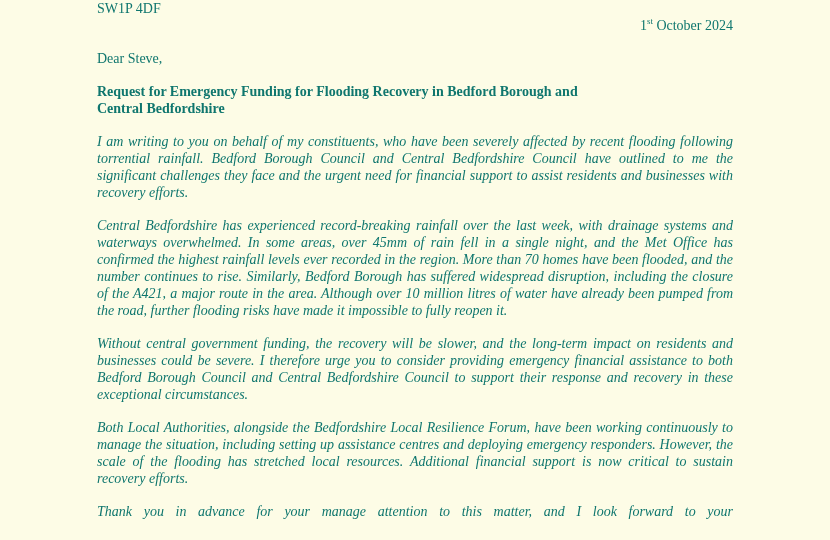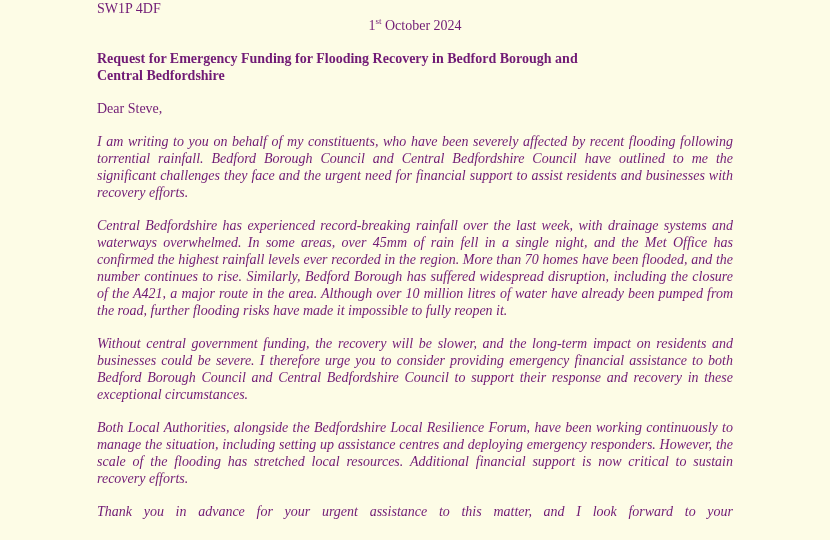--- a/index.html
+++ b/index.html
@@ -6,25 +6,25 @@
     .page {
       width: 830px;
       height: 540px;
       box-sizing: border-box;
       background: #FDFCE6;
       padding: 0 97px;
       overflow: hidden;
       font-family: "Liberation Serif", "DejaVu Serif", serif;
       font-size: 14px;
       line-height: 17px;
-      color: #701a75;
+      color: #0f766e;
     }
     .block { margin: 16px 0 0 0; }
     .first-line { margin: 0; }
-    .date-line { margin: 0; text-align: center; }
+    .date-line { margin: 0; text-align: right; }
     .date-line sup {
       font-size: 9px;
       line-height: 0;
       vertical-align: super;
     }
     .subject { font-weight: bold; }
     p.para {
       margin: 16px 0 0 0;
       text-align: justify;
       font-style: italic;
@@ -33,30 +33,30 @@
   </style>
 </head>
 <body>
 
 <div class="page">
 
   <div class="first-line">SW1P 4DF</div>
 
   <div class="date-line"><span>1</span><sup>st</sup><span> October 2024</span></div>
 
+  <div class="block">Dear Steve,</div>
+
   <div class="block subject">
     <div>Request for Emergency Funding for Flooding Recovery in Bedford Borough and</div>
     <div>Central Bedfordshire</div>
   </div>
-
-  <div class="block">Dear Steve,</div>
 
   <p class="para">I am writing to you on behalf of my constituents, who have been severely affected by recent flooding following torrential rainfall. Bedford Borough Council and Central Bedfordshire Council have outlined to me the significant challenges they face and the urgent need for financial support to assist residents and businesses with recovery efforts.</p>
 
   <p class="para">Central Bedfordshire has experienced record-breaking rainfall over the last week, with drainage systems and waterways overwhelmed. In some areas, over 45mm of rain fell in a single night, and the Met Office has confirmed the highest rainfall levels ever recorded in the region. More than 70 homes have been flooded, and the number continues to rise. Similarly, Bedford Borough has suffered widespread disruption, including the closure of the A421, a major route in the area. Although over 10 million litres of water have already been pumped from the road, further flooding risks have made it impossible to fully reopen it.</p>
 
   <p class="para">Without central government funding, the recovery will be slower, and the long-term impact on residents and businesses could be severe. I therefore urge you to consider providing emergency financial assistance to both Bedford Borough Council and Central Bedfordshire Council to support their response and recovery in these exceptional circumstances.</p>
 
   <p class="para">Both Local Authorities, alongside the Bedfordshire Local Resilience Forum, have been working continuously to manage the situation, including setting up assistance centres and deploying emergency responders. However, the scale of the flooding has stretched local resources. Additional financial support is now critical to sustain recovery efforts.</p>
 
-  <p class="para clipped">Thank you in advance for your urgent assistance to this matter, and I look forward to your</p>
+  <p class="para clipped">Thank you in advance for your manage attention to this matter, and I look forward to your</p>
 
 </div>
 
 </body></html>

